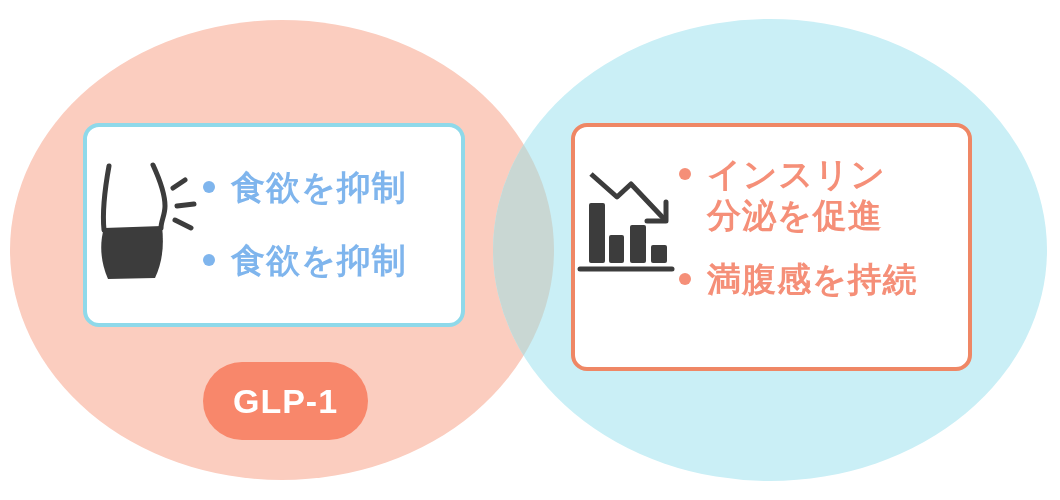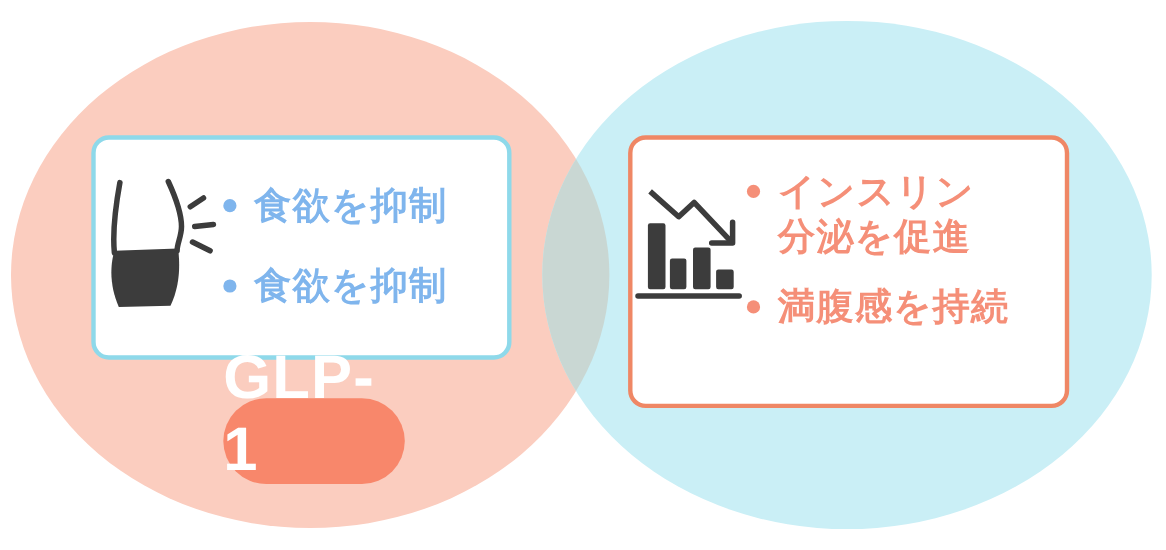--- a/index.html
+++ b/index.html
@@ -70,24 +70,24 @@
     width: 12px;
     height: 12px;
     border-radius: 50%;
     background: currentColor;
     margin-right: 16px;
     flex: 0 0 auto;
   }
   .pill {
     position: absolute;
     display: flex;
-    align-items: flex-end;
+    align-items: center;
     justify-content: center;
     color: var(--pillText, #ffffff);
-    font-size: 56px;
+    font-size: 34px;
     font-weight: 700;
     letter-spacing: 1px;
   }
   .pill-left {
     left: 203px;
     top: 362px;
     width: 165px;
     height: 78px;
     border-radius: 39px;
     background: var(--pillLeft, #F8876B);

